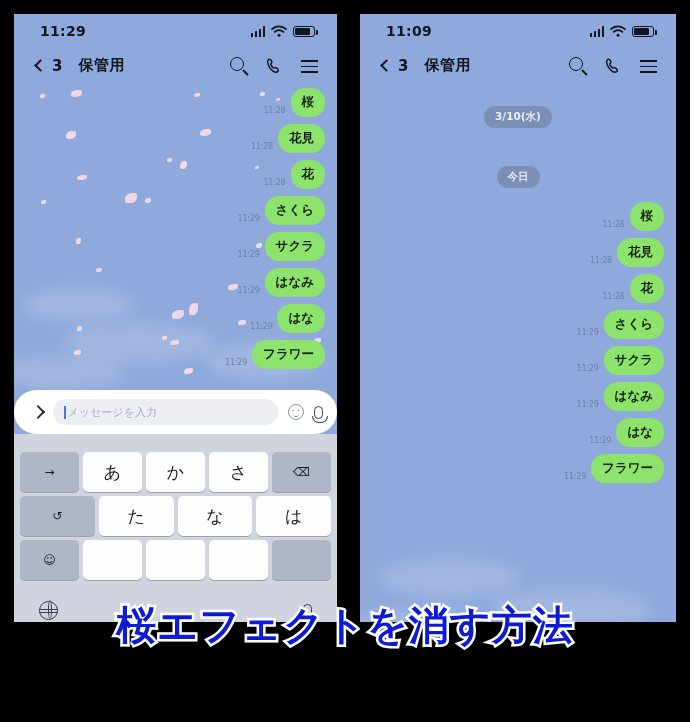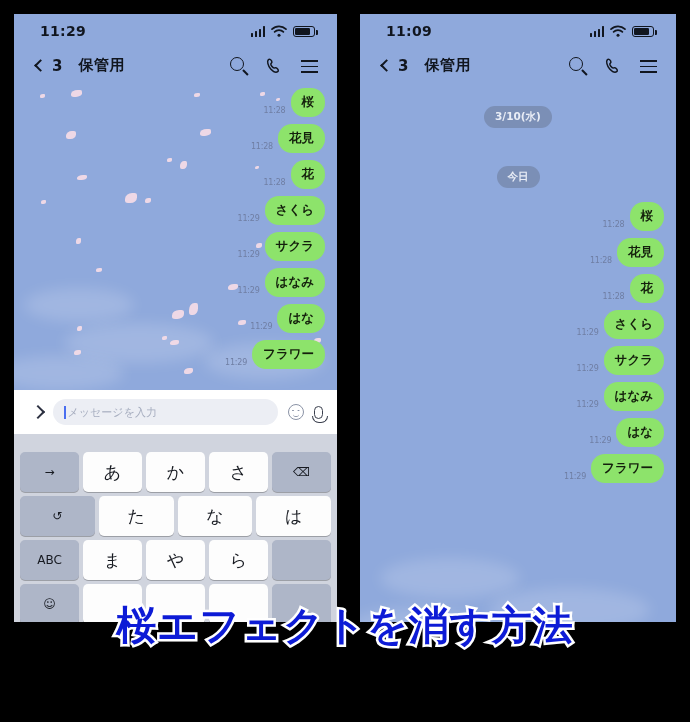--- a/index.html
+++ b/index.html
@@ -58,21 +58,21 @@
 
   .row { display:flex; align-items:flex-end; justify-content:flex-end; gap:5px;
     position:relative; padding-right:12px; }
   .ts { font-size:8px; color:#6f7ea3; letter-spacing:-.2px; padding-bottom:2px; white-space:nowrap; }
   .bubble { background:#8DE36B; color:#14200c; font-size:12.5px; font-weight:bold;
     padding:6px 11px; border-radius:14px; position:relative; white-space:nowrap; }
   .bubble::after { content:""; position:absolute; right:-4px; top:3px; width:9px; height:9px;
     background:#8DE36B; border-radius:0 8px 0 0; transform:skewX(-16deg); z-index:-1; }
 
   
-  .inputbar-l { height:44px; background:#fff; display:flex; align-items:center; padding:0 14px; gap:10px; }
+  .inputbar-l { height:44px; background:#fff; display:flex; align-items:center; padding:0 14px; gap:10px;border-radius:22px; }
   .send-chev { width:10px; height:10px; border-top:2.2px solid #2c3040; border-right:2.2px solid #2c3040;
     transform:rotate(45deg); margin-left:5px; }
   .txtfield { flex:1; height:26px; background:#eceef4; border-radius:13px; display:flex;
     align-items:center; padding:0 11px; position:relative; }
   .caret { width:1.6px; height:13px; background:#4a6ef0; margin-right:2px; }
   .ph { font-size:11px; color:#a6adbf; }
   .smiley { width:16px; height:16px; border:1.4px solid #8b93a6; border-radius:50%; position:relative; flex:none; }
   .smiley::before { content:""; position:absolute; left:3.3px; top:4.5px; width:1.7px; height:1.7px;
     background:#8b93a6; border-radius:50%; box-shadow:5.5px 0 0 #8b93a6; }
   .smiley::after { content:""; position:absolute; left:3.6px; top:8px; width:6px; height:3px;
@@ -267,27 +267,20 @@
             <div class="key white">さ</div>
             <div class="key grey">⌫</div>
           </div>
           <div class="krow">
             <div class="key grey">↺</div>
             <div class="key white">た</div>
             <div class="key white">な</div>
             <div class="key white">は</div>
           </div>
           <div class="krow">
-            <div class="key grey">ABC</div>
-            <div class="key white">ま</div>
-            <div class="key white">や</div>
-            <div class="key white">ら</div>
-            <div class="key grey"></div>
-          </div>
-          <div class="krow">
             <div class="key grey">☺</div>
             <div class="key white"></div>
             <div class="key white"></div>
             <div class="key white"></div>
             <div class="key grey"></div>
           </div>
         </div>
       <div class="kb-bottom">
         <span class="globe"></span>
         <span class="mic"></span>

